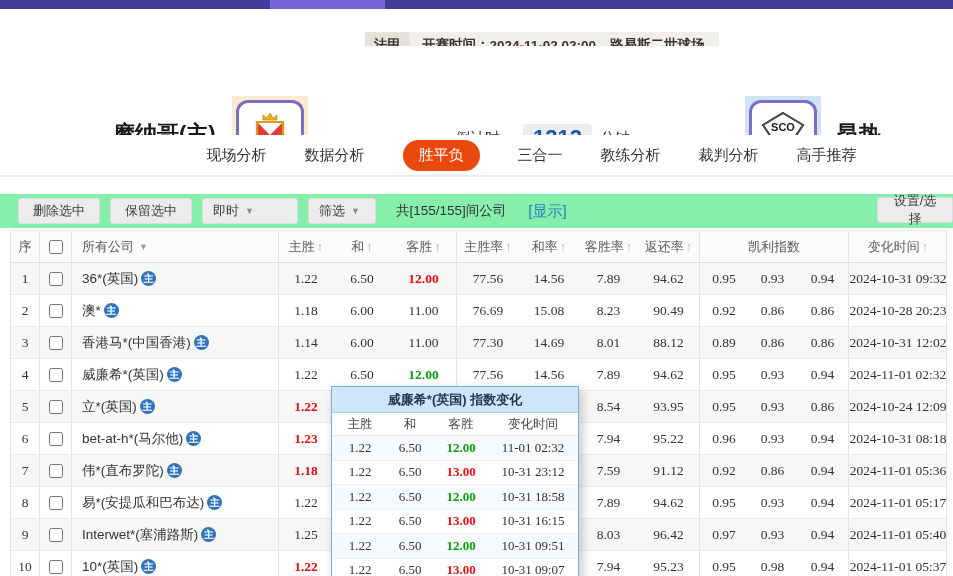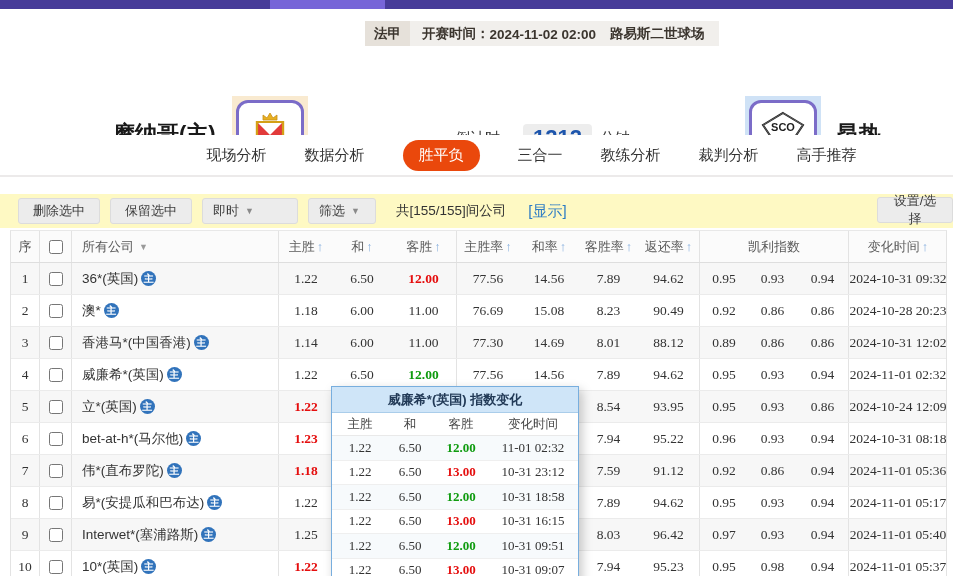--- a/index.html
+++ b/index.html
@@ -5,21 +5,21 @@
   html,body{margin:0;padding:0;background:#fff;}
   .stage{position:relative;width:953px;height:576px;background:#fff;overflow:hidden;
          font-family:"Liberation Sans",sans-serif;color:#333;}
   .num{font-family:"Liberation Serif",serif;}
 
   
   .topbar{position:absolute;left:0;top:0;width:953px;height:9px;background:#473b99;}
   .topbar-thumb{position:absolute;left:270px;top:0;width:115px;height:9px;background:#7765d8;}
 
   
-  .infobar{position:absolute;left:365px;top:21px;height:26px;display:flex;align-items:center;
+  .infobar{position:absolute;left:365px;top:32px;height:26px;display:flex;align-items:center;
            background:#f1efec;font-size:13.5px;font-weight:bold;color:#3b352e;padding-right:14px;}
   .league-chip{background:#e6e1da;height:26px;display:flex;align-items:center;padding:0 9px;margin-right:12px;}
   .venue{margin-left:14px;}
 
   
   .teambar{position:absolute;left:0;top:46px;width:953px;height:89px;background:#fff;}
   .home-group,.away-group{position:absolute;display:flex;align-items:center;gap:16px;top:50px;}
   .home-group{left:113px;}
   .away-group{left:745px;}
   .team-name{font-size:22px;font-weight:bold;color:#1a1a1a;}
@@ -32,21 +32,21 @@
   .cd-pill{background:#ededed;border-radius:4px;padding:1px 10px;font-size:22px;font-weight:bold;color:#1d55ac;}
 
   
   .nav{position:absolute;left:0;top:135px;width:953px;height:42px;background:#fff;
        border-bottom:2px solid #eceaea;display:flex;align-items:center;justify-content:center;
        gap:38px;padding-left:110px;box-sizing:border-box;}
   .tab{font-size:15px;font-weight:normal;color:#333;cursor:pointer;white-space:nowrap;}
   .tab.active{background:#ea480c;color:#fff;border-radius:16px;padding:6px 16px;}
 
   
-  .toolbar{position:absolute;left:0;top:194px;width:953px;height:34px;background:#fef9c3;
+  .toolbar{position:absolute;left:0;top:194px;width:953px;height:34px;background:#86efac;
            display:flex;align-items:center;padding-left:18px;box-sizing:border-box;gap:10px;}
   .tbtn{background:#ececec;border:1px solid #dcdcdc;border-radius:3px;height:26px;display:flex;
         align-items:center;justify-content:center;padding:0 14px;font-size:13px;color:#3c3c3c;}
   .tselect{background:#ececec;border:1px solid #dcdcdc;border-radius:3px;height:26px;display:flex;
            align-items:center;padding:0 10px;font-size:13px;color:#3c3c3c;}
   .sel-live{width:96px;box-sizing:border-box;}
   .sel-filter{width:68px;box-sizing:border-box;}
   .caret{font-size:9px;color:#8a8a8a;margin-left:6px;}
   .count-text{font-size:13.5px;font-weight:normal;color:#333;margin-left:10px;}
   .show-link{font-size:15px;color:#2b7bc4;margin-left:12px;cursor:pointer;}

